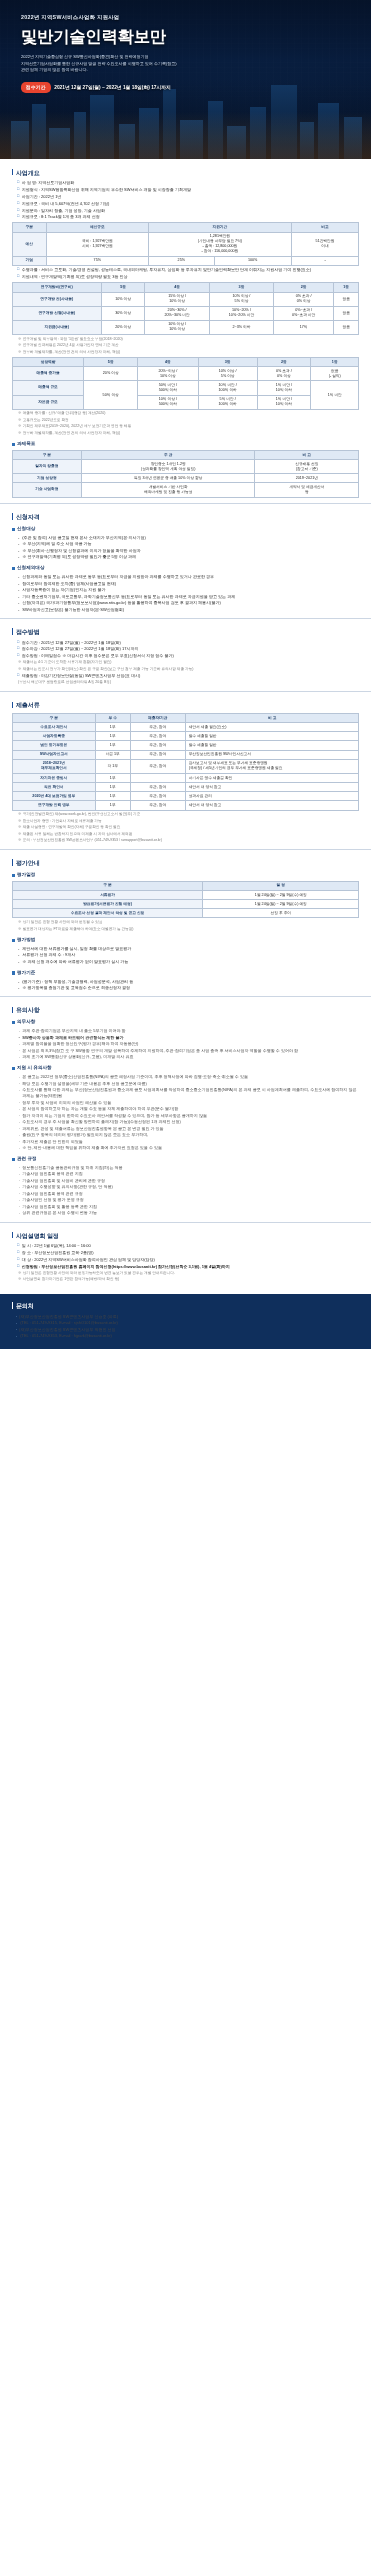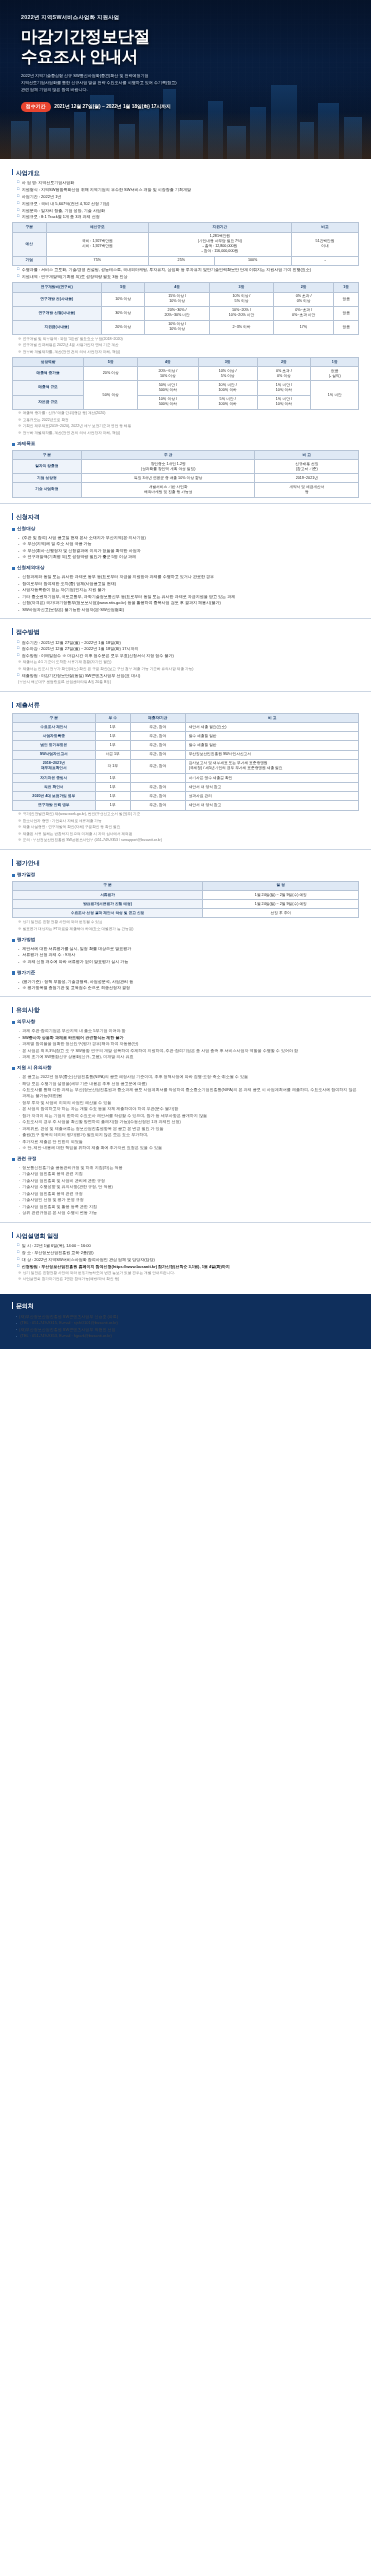--- a/index.html
+++ b/index.html
@@ -126,22 +126,21 @@
     <div class="bldg" style="left:250px;width:16px;height:52px;"></div>
     <div class="bldg" style="left:271px;width:25.5px;height:74px;"></div>
     <div class="bldg" style="left:300px;width:14px;height:37px;"></div>
     <div class="bldg" style="left:318px;width:21px;height:56px;"></div>
     <div class="bldg" style="left:344px;width:18px;height:42px;"></div>
     <div class="glow"></div>
 
     <div class="hero-inner">
       <div class="hero-kicker">2022년 지역SW서비스사업화 지원사업</div>
       <div class="hero-title">
-        <div>마감기간정보단절</div>
-        <div>수요조사 안내서</div>
+        <div>및반기술인력확보만</div>
       </div>
       <div class="hero-desc">
         <div>2022년 지역기술중심형 신규 SW통신사업화(중견)확산 및 전략예정기업</div>
         <div>지역선도기업사업화를 통한 신규사업 발굴 전략 수요조사를 시행하고 있어 수기록(참고)</div>
         <div>관련 업체 기업의 많은 참여 바랍니다.</div>
       </div>
       <div class="hero-badge-row">
         <span class="hero-badge">접수기간</span>
         <span class="hero-period">2021년 12월 27일(월) ~ 2022년 1월 18일(화) 17시까지</span>
       </div>

